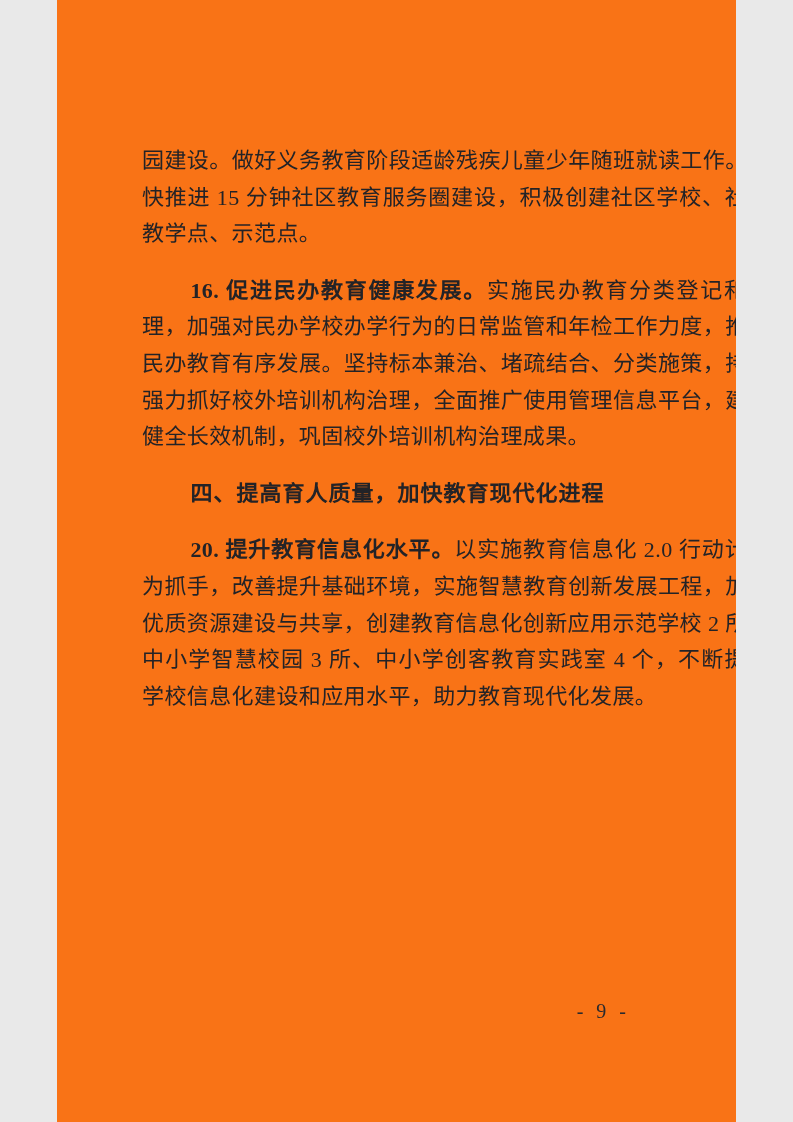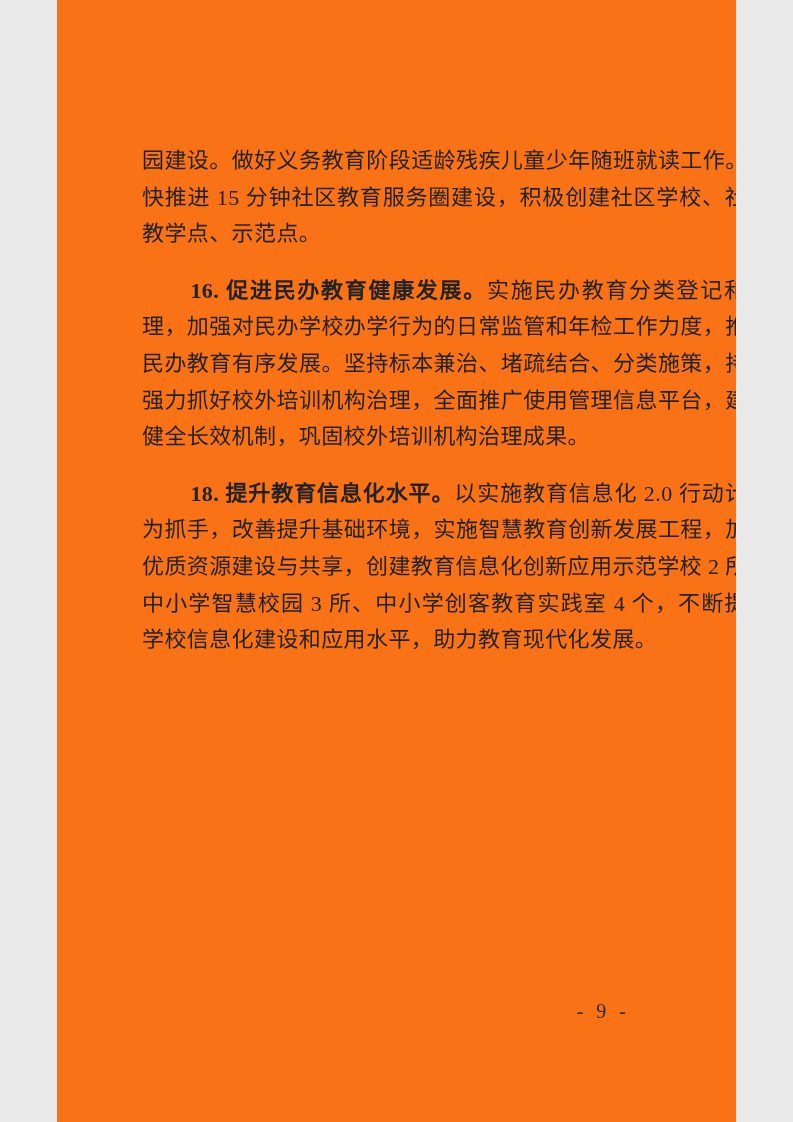--- a/index.html
+++ b/index.html
@@ -59,16 +59,17 @@
     font-family: "Liberation Serif", "DejaVu Serif", serif;
   }
 </style>
 </head>
 <body>
 
 <div class="page">
   <main class="content" id="paragraphs">
       <p class="para body"><span class="run">园建设。做好义务教育阶段适龄残疾儿童少年随班就读工作。加快推进 15 分钟社区教育服务圈建设，积极创建社区学校、社区教学点、示范点。</span></p>
       <p class="para body indent"><span class="run bold">16. 促进民办教育健康发展。</span><span class="run">实施民办教育分类登记和管理，加强对民办学校办学行为的日常监管和年检工作力度，推进民办教育有序发展。坚持标本兼治、堵疏结合、分类施策，持续强力抓好校外培训机构治理，全面推广使用管理信息平台，建立健全长效机制，巩固校外培训机构治理成果。</span></p>
-      <p class="para body indent"><span class="run bold">18. 提升教育信息化水平。</span><span class="run">以实施教育信息化 2.0 行动计划为抓手，改善提升基础环境，实施智慧教育创新发展工程，加快优质资源建设与共享，创建教育信息化创新应用示范学校 2 所、中小学智慧校园 3 所、中小学创客教育实践室 4 个，不断提升学校信息化建设和应用水平，助力教育现代化发展。</span></p>
+      <p class="para heading indent"><span class="run bold">四、提高育人质量，加快教育现代化进程</span></p>
+      <p class="para body indent"><span class="run bold">20. 提升教育信息化水平。</span><span class="run">以实施教育信息化 2.0 行动计划为抓手，改善提升基础环境，实施智慧教育创新发展工程，加快优质资源建设与共享，创建教育信息化创新应用示范学校 2 所、中小学智慧校园 3 所、中小学创客教育实践室 4 个，不断提升学校信息化建设和应用水平，助力教育现代化发展。</span></p>
     </main>
   <div class="page-number">- 9 -</div>
 </div>
 
 </body></html>

